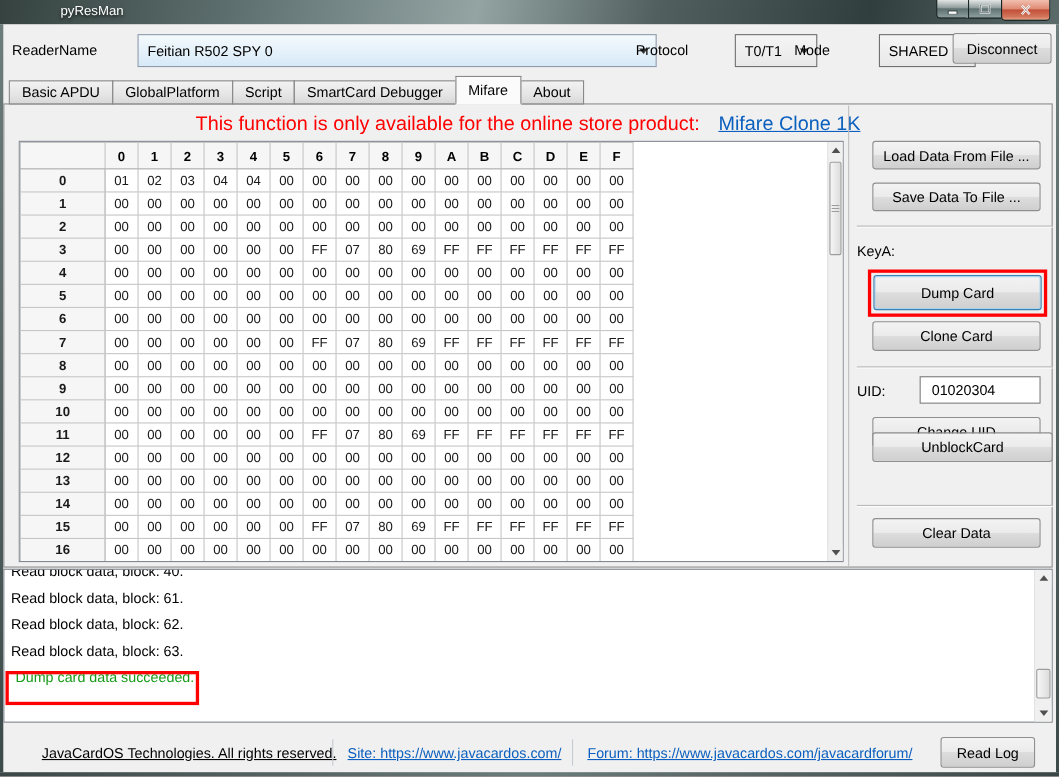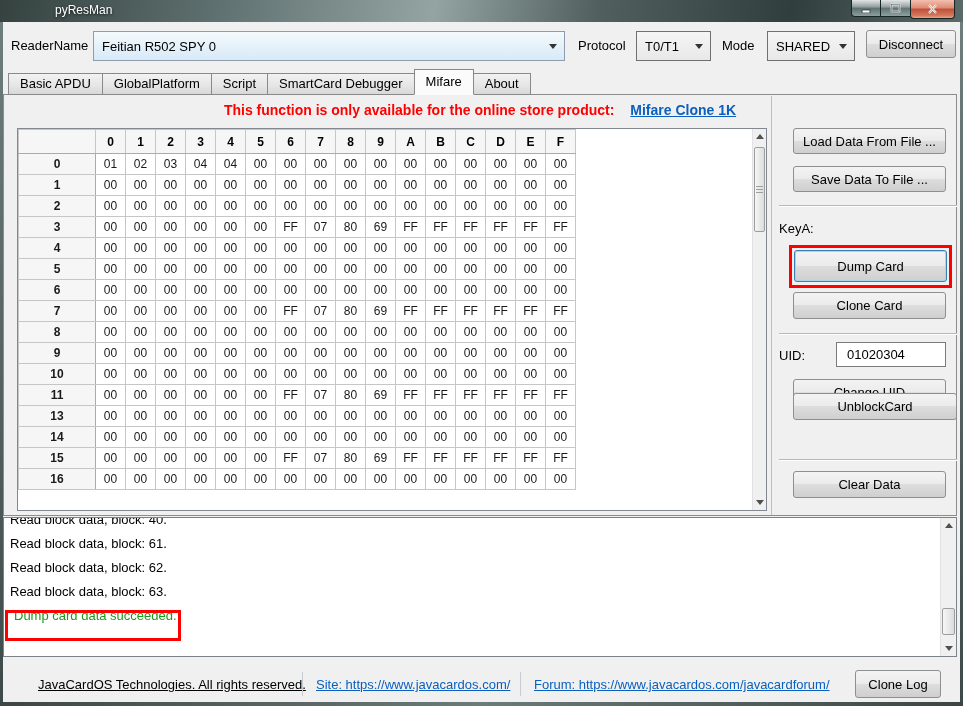--- a/index.html
+++ b/index.html
@@ -34,21 +34,21 @@
   .winbtn.min{ width:30px; border-radius:0 0 0 4px; }
   .winbtn.max{ width:29px; border-left:none; border-right:none; }
   .winbtn.close{
     width:45px; height:19px; border-radius:0 0 4px 4px;
     background:linear-gradient(180deg,#f2bfae,#dd8a74 45%,#c14f36 50%,#d2765c 85%,#e9a488);
   }
   
   .lbl{ position:absolute; font-size:13px; }
   .combo{
     position:absolute; border:1px solid #8E9CAD; background:linear-gradient(180deg,#f4fafd,#d7e9f7);
-    display:flex; align-items:center; padding:14px 8px; font-size:13px;
+    display:flex; align-items:center; padding:14px 8px; font-size:13px;margin-left:32px;
   }
   .combo.gray{ background:linear-gradient(180deg,#f5f5f5,#e8e8e8); border-color:#707070; }
   .combo .arrow{ position:absolute; right:7px; top:50%; margin-top:-2px;
     width:0; height:0; border-left:4px solid transparent; border-right:4px solid transparent;
     border-top:5px solid #333; }
   .btn{
     position:absolute; border:1px solid #8E8F8F; border-radius:3px;
     background:linear-gradient(180deg,#f3f3f3 0%,#ebebeb 49%,#dddddd 50%,#cfcfcf 100%);
     font-size:13px; color:#000; display:flex; align-items:center; justify-content:center;
     font-family:"Liberation Sans",sans-serif; cursor:default;
@@ -63,21 +63,21 @@
   }
   .tab.active{
     height:26px; line-height:24px; background:#fbfbfb; border-bottom:1px solid #fbfbfb;
     position:relative; z-index:7;
   }
   .page-panel{
     position:absolute; left:3px; top:94px; width:954px; height:422px;
     border:1px solid #8C8C8C; background:#F0F0F0;
   }
   
-  .notice{ position:absolute; left:0; top:7px; width:100%; text-align:center; font-size:14px;font-weight:bold; }
+  .notice{ position:absolute; left:0; top:7px; width:100%; text-align:center; font-size:18px; }
   .notice .warn{ color:var(--warn-red); }
   .notice a{ color:var(--link-blue); text-decoration:underline; margin-left:12px; }
   
   .grid-box{
     position:absolute; left:13px; top:33px; width:750px; height:383px;
     border:1px solid #828790; background:#fff; overflow:hidden;
   }
   table.hex{ border-collapse:collapse; table-layout:fixed; }
   table.hex th, table.hex td{
     border:1px solid #c6c6c6; text-align:center; font-size:12px; height:21px; padding:0;
@@ -426,20 +426,39 @@
               <td class="cell">80</td>
               <td class="cell">69</td>
               <td class="cell">FF</td>
               <td class="cell">FF</td>
               <td class="cell">FF</td>
               <td class="cell">FF</td>
               <td class="cell">FF</td>
               <td class="cell">FF</td>
             </tr>
             <tr>
+              <td class="rowhdr">12</td>
+              <td class="cell">00</td>
+              <td class="cell">00</td>
+              <td class="cell">00</td>
+              <td class="cell">00</td>
+              <td class="cell">00</td>
+              <td class="cell">00</td>
+              <td class="cell">00</td>
+              <td class="cell">00</td>
+              <td class="cell">00</td>
+              <td class="cell">00</td>
+              <td class="cell">00</td>
+              <td class="cell">00</td>
+              <td class="cell">00</td>
+              <td class="cell">00</td>
+              <td class="cell">00</td>
+              <td class="cell">00</td>
+            </tr>
+            <tr>
               <td class="rowhdr">13</td>
               <td class="cell">00</td>
               <td class="cell">00</td>
               <td class="cell">00</td>
               <td class="cell">00</td>
               <td class="cell">00</td>
               <td class="cell">00</td>
               <td class="cell">00</td>
               <td class="cell">00</td>
               <td class="cell">00</td>
@@ -563,16 +582,16 @@
         </div>
     </div>
   </div>
 
   <div class="footer">
     <span class="footer-item" style="left:38px; top:677px;text-decoration:underline;">JavaCardOS Technologies. All rights reserved.</span>
     <span class="vdiv" style="left:302px;"></span>
     <a class="footer-item" href="#" style="left:316px; top:677px;">Site: https://www.javacardos.com/</a>
     <span class="vdiv" style="left:520px;"></span>
     <a class="footer-item" href="#" style="left:534px; top:677px;">Forum: https://www.javacardos.com/javacardforum/</a>
-    <button class="btn" style="left:855px; top:670px; width:86px; height:28px;">Clone Log</button>
+    <button class="btn" style="left:855px; top:670px; width:86px; height:28px;">Read Log</button>
   </div>
 
 </div>
 
 </body></html>

